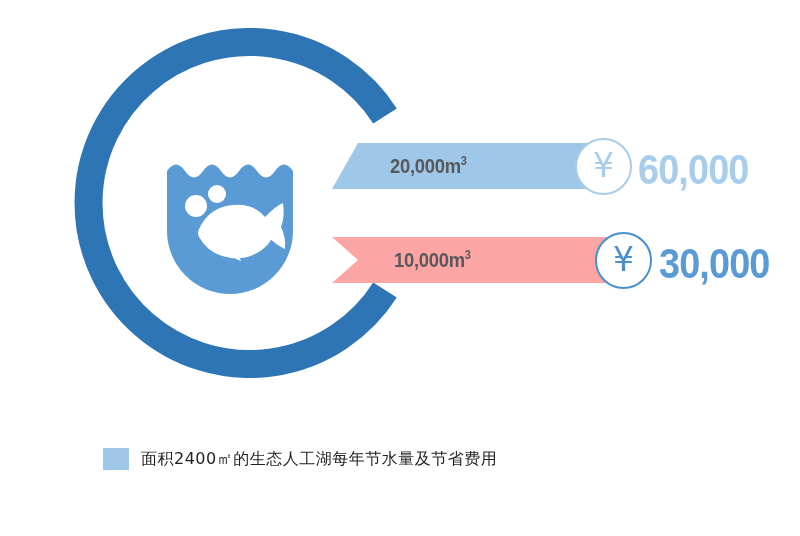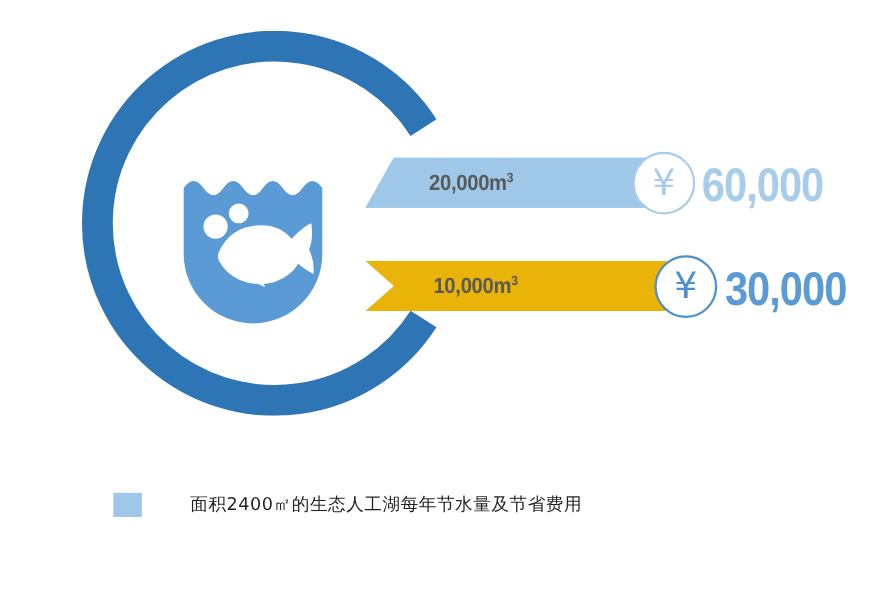--- a/index.html
+++ b/index.html
@@ -63,21 +63,21 @@
   .bar-shape.light {
     width: 273px;
     background: #9EC7E8;
     -webkit-clip-path: polygon(26px 0, 100% 0, 100% 100%, 0 100%);
     clip-path: polygon(26px 0, 100% 0, 100% 100%, 0 100%);
     padding-left: 58px;
   }
   
   .bar-shape.dark {
     width: 293px;
-    background: #eab308;
+    background: #fca5a5;
     -webkit-clip-path: polygon(0 0, 100% 0, 100% 100%, 0 100%, 26px 50%);
     clip-path: polygon(0 0, 100% 0, 100% 100%, 0 100%, 26px 50%);
     padding-left: 62px;
   }
 
   .bar-value {
     font-size: 20px;
     font-weight: bold;
     color: #59595B;
     letter-spacing: -0.3px;
@@ -158,21 +158,21 @@
     margin-bottom: 14px;
   }
   .legend-swatch {
     width: 26px;
     height: 22px;
     flex: 0 0 auto;
   }
   .legend-swatch.sw-light { background: #9EC7E8; }
   .legend-swatch.sw-dark  { background: #5A9BD5; }
   .legend-label {
-    margin-left: 44px;
+    margin-left: 12px;
     font-size: 16px;
     color: #231F20;
     font-family: "DejaVu Sans", "Liberation Sans", sans-serif;
     white-space: nowrap;
     letter-spacing: 0.5px;
   }
 </style>
 </head>
 <body>
 

